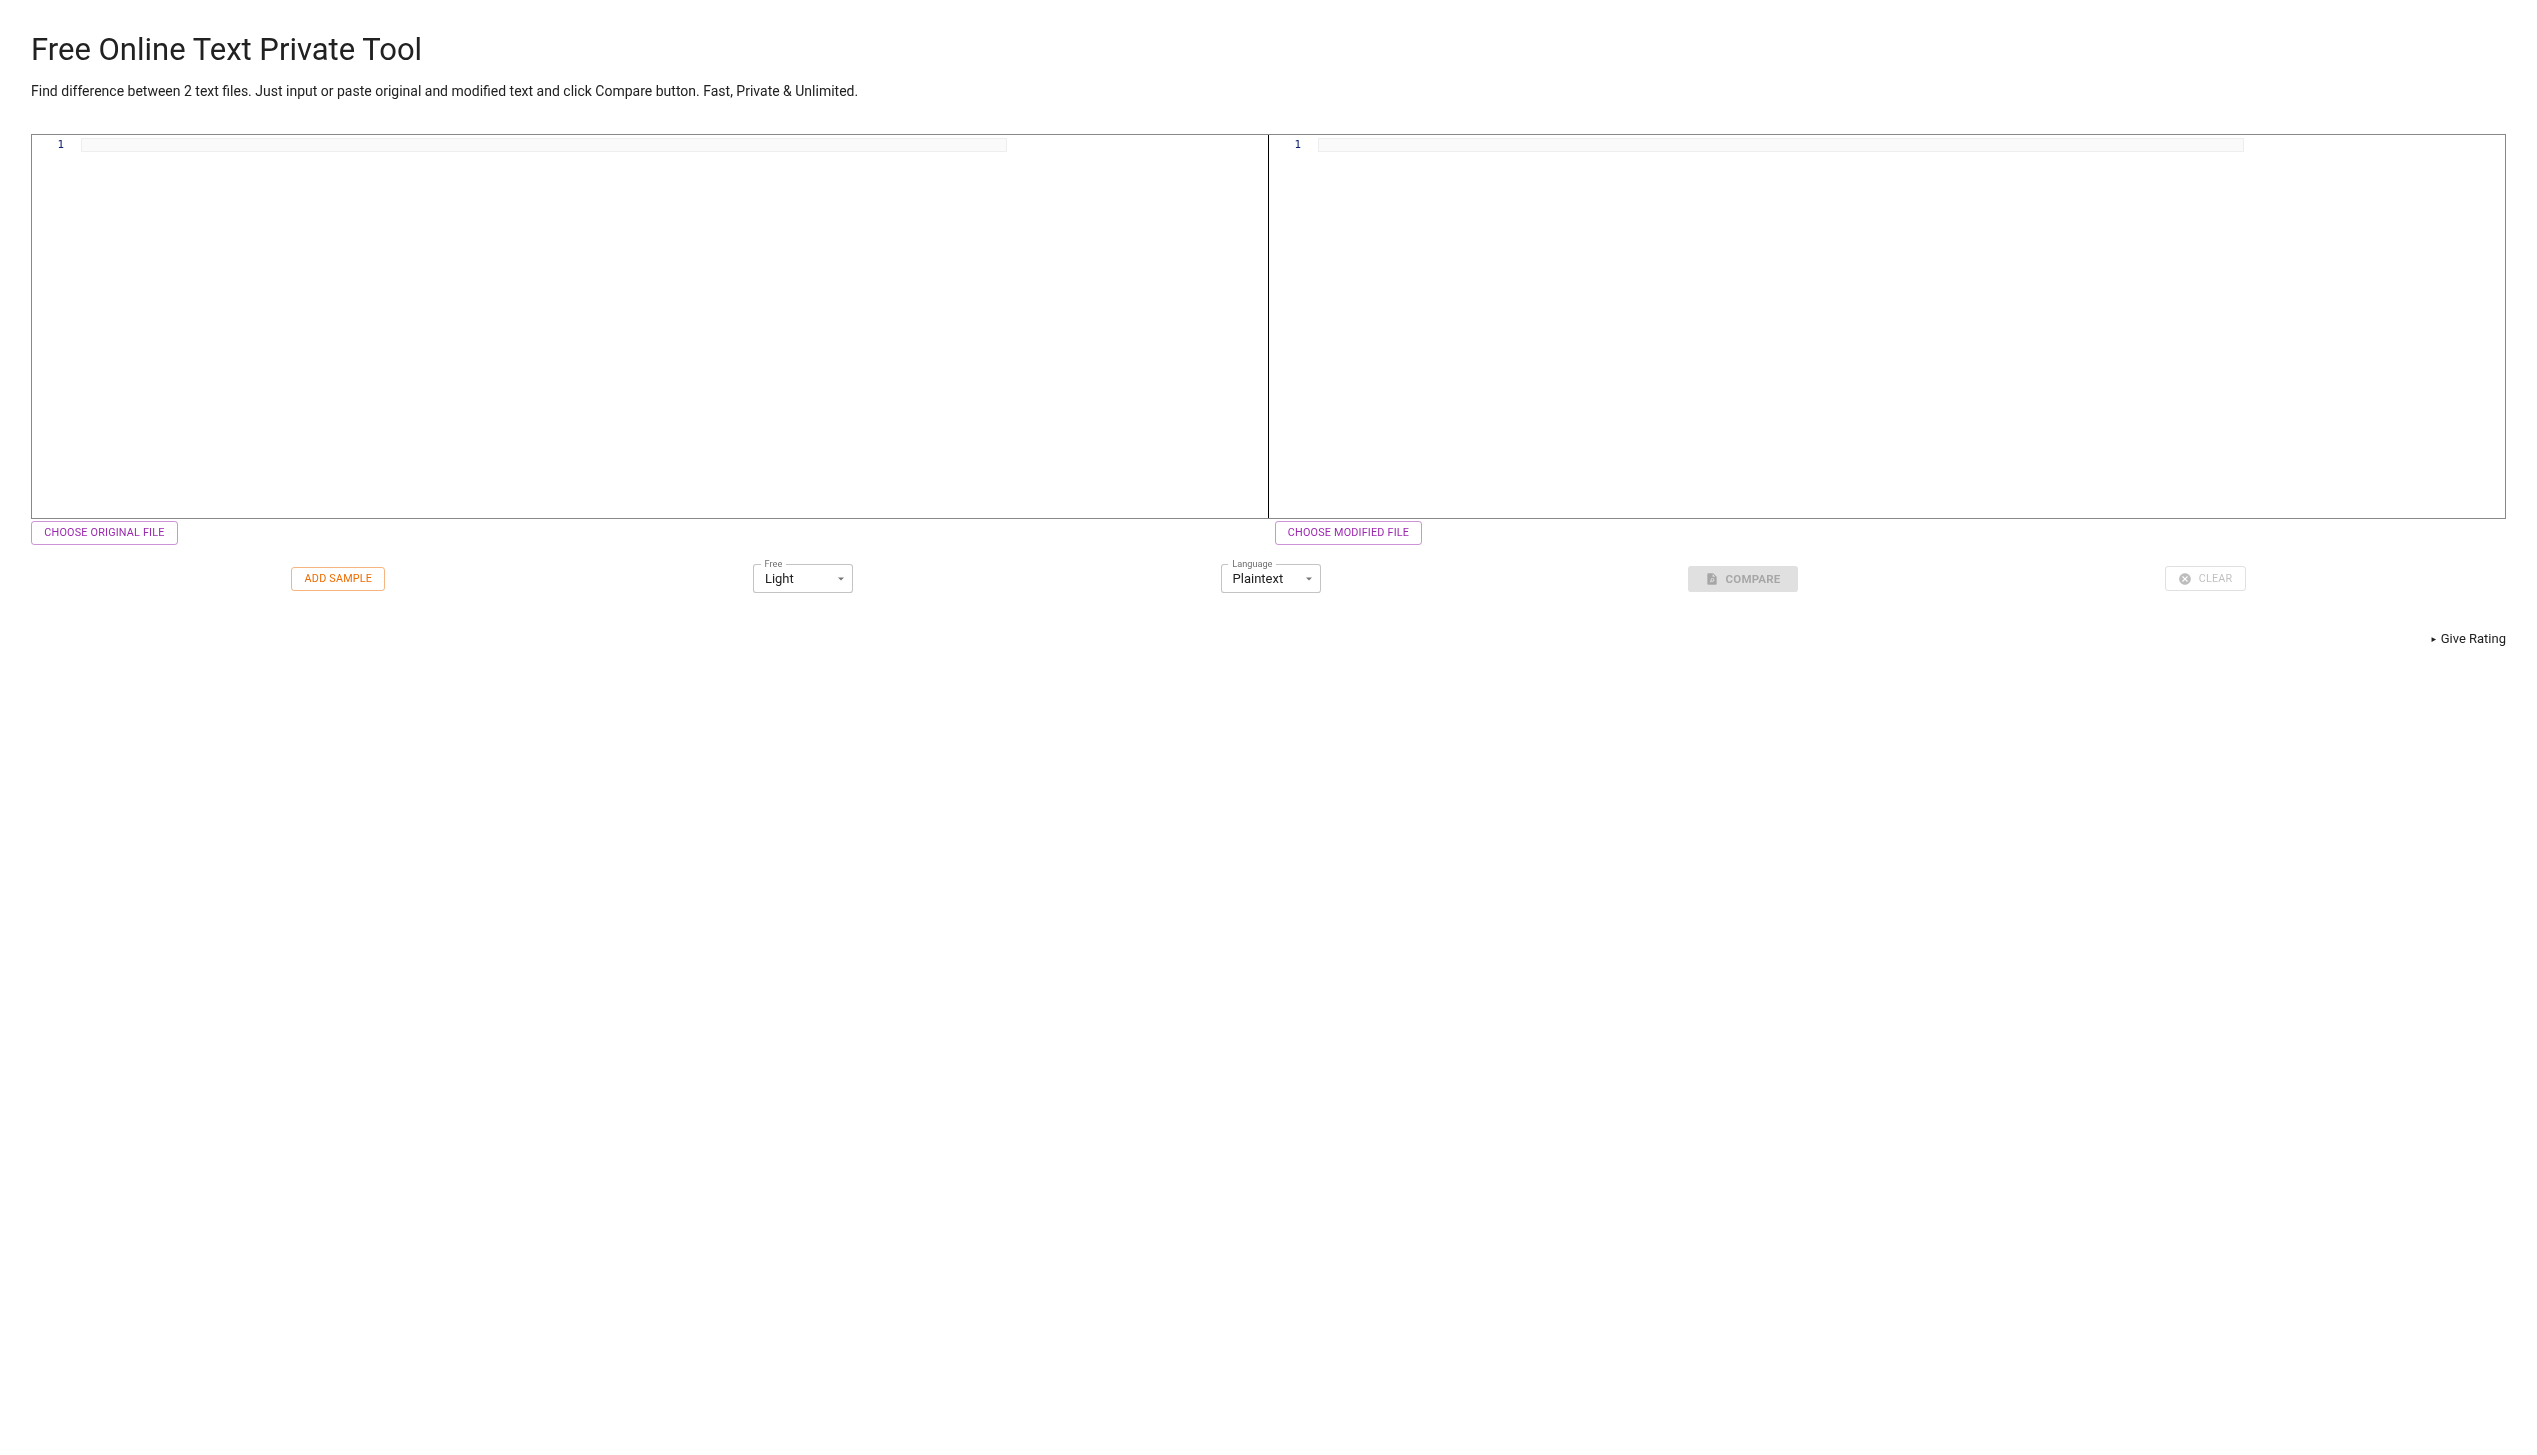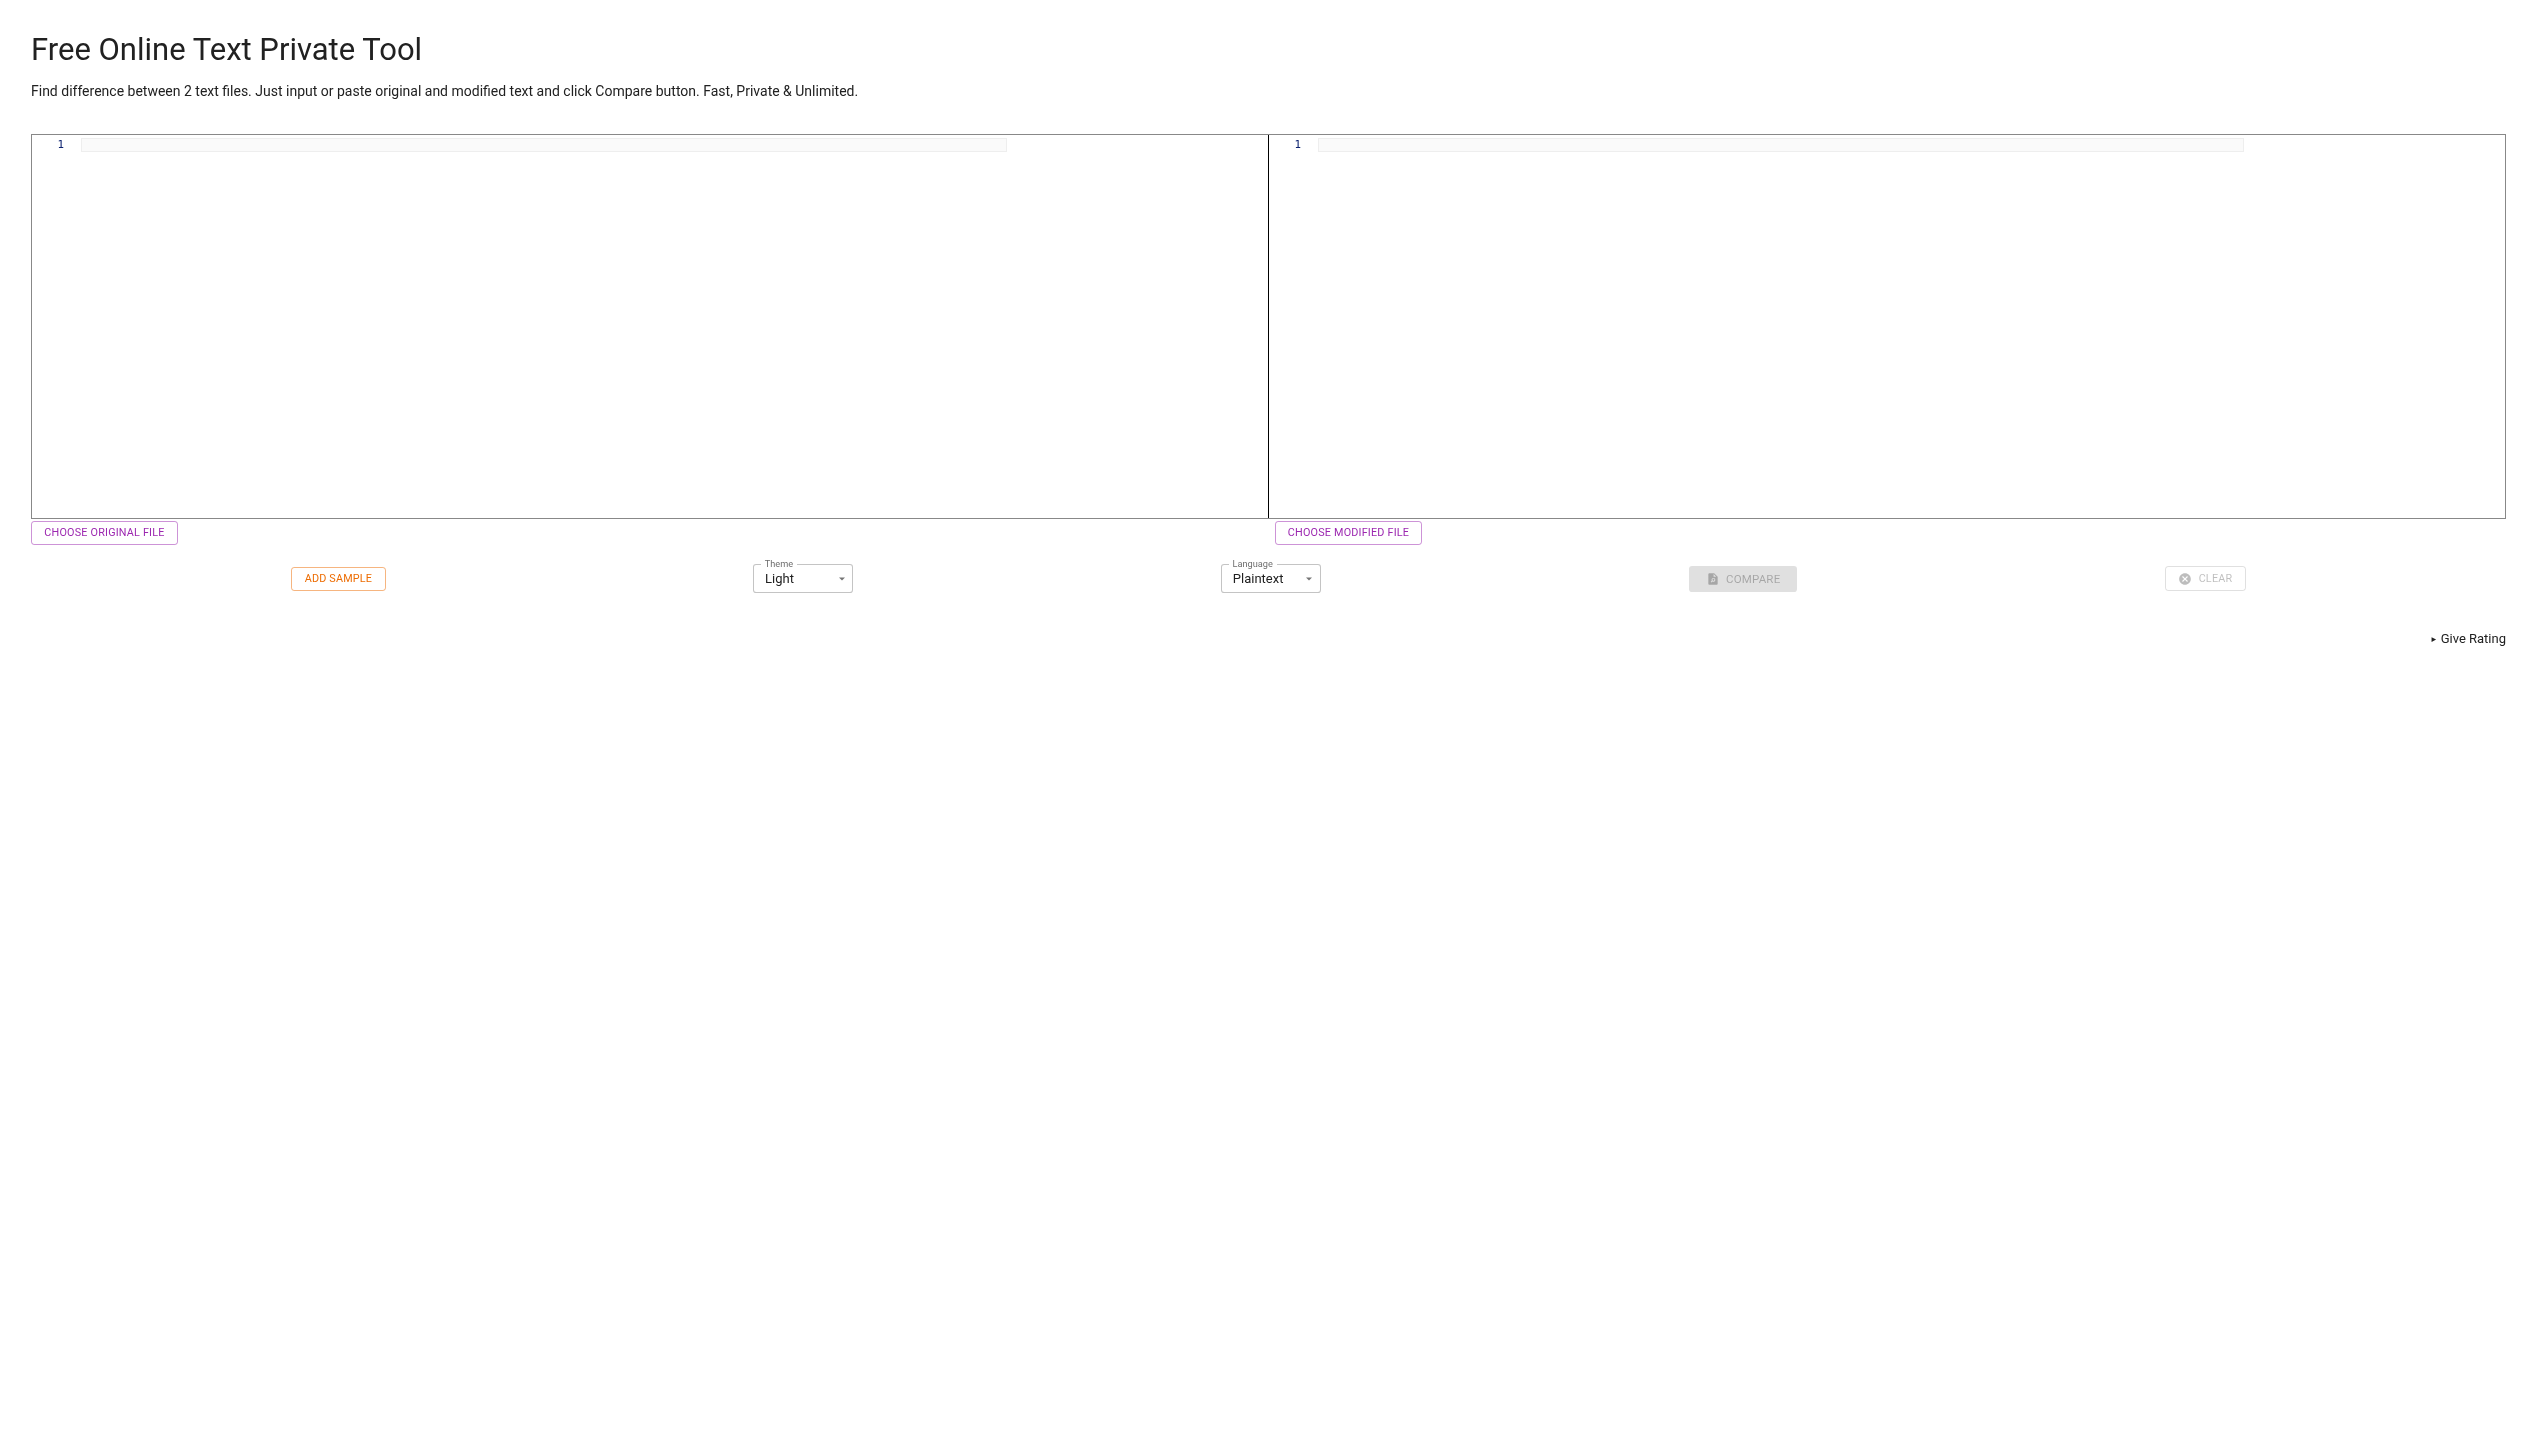--- a/index.html
+++ b/index.html
@@ -151,20 +151,21 @@
       font-size: 11.5px;
       letter-spacing: 0.2px;
       padding: 6.2px 17px;
       border-radius: 3.1px;
       cursor: default;
       font-family: inherit;
       text-transform: uppercase;
       display: inline-flex;
       align-items: center;
       gap: 6.2px;
+      font-weight: bold;
     }
     .btn-contained-disabled svg {
       width: 14px;
       height: 14px;
       fill: rgba(0,0,0,0.26);
     }
     .btn-outlined-disabled {
       border: 0.8px solid rgba(0,0,0,0.12);
       color: rgba(0,0,0,0.26);
       background: transparent;
@@ -235,21 +236,21 @@
   </div>
 </div>
 
 <div class="toolbar">
   <div class="toolbar-item">
     <button class="btn-outlined-orange">ADD SAMPLE</button>
   </div>
 
   <div class="toolbar-item">
     <div class="select-wrap">
-      <span class="select-label">Theme</span>
+      <span class="select-label">Free</span>
       <div class="select-field">
         <span>Light</span>
         <span class="select-caret"></span>
       </div>
     </div>
   </div>
 
   <div class="toolbar-item">
     <div class="select-wrap">
       <span class="select-label">Language</span>

